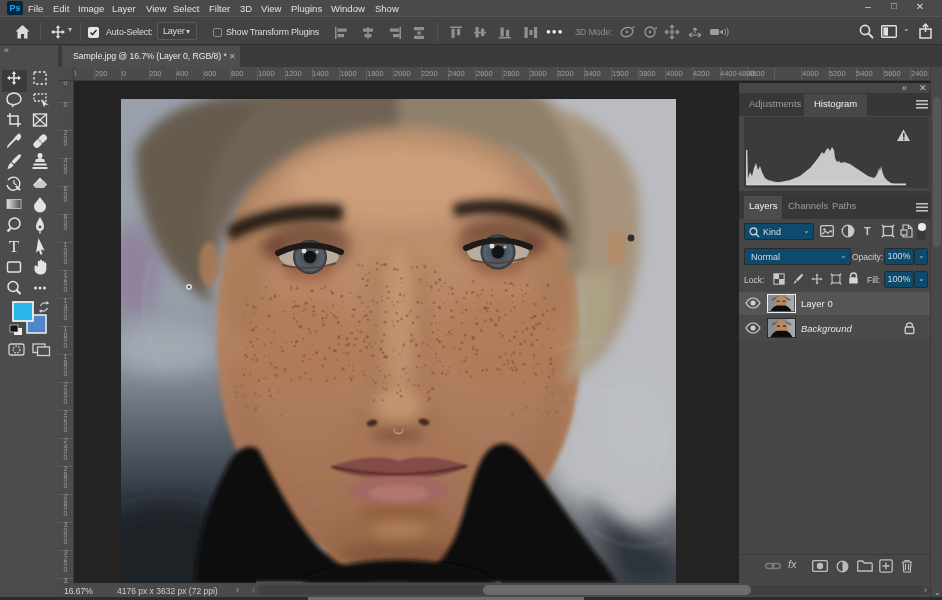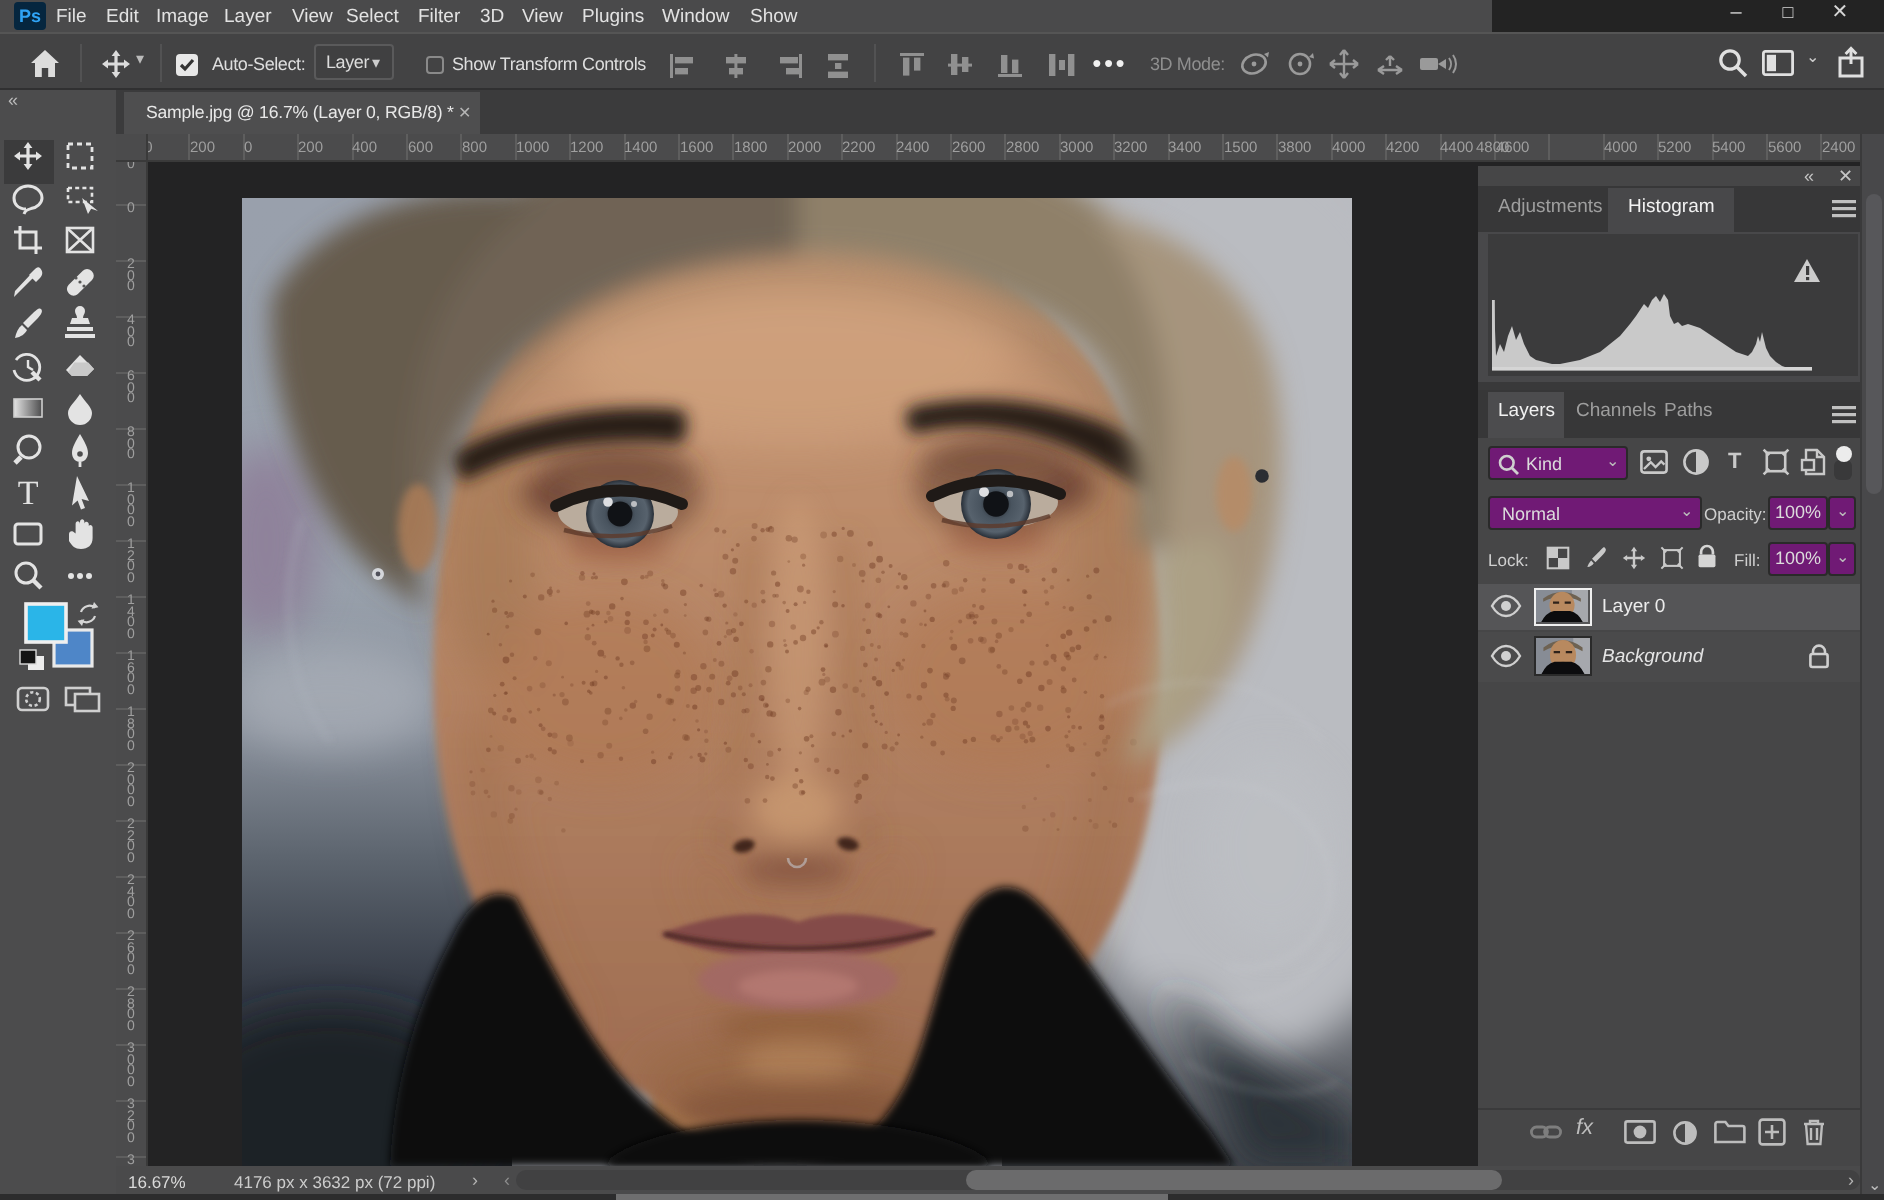--- a/index.html
+++ b/index.html
@@ -1,18 +1,18 @@
 <!DOCTYPE html>
 <html><head><meta charset="utf-8">
 <style>
 *{margin:0;padding:0;box-sizing:border-box}
 html,body{width:942px;height:600px;overflow:hidden;background:#232323;
  font-family:"Liberation Sans",sans-serif;-webkit-font-smoothing:antialiased}
 .abs{position:absolute}
-#menubar{position:absolute;left:0;top:0;width:746px;height:16px;background:#4a4a4b;color:#e2e2e2;font-size:9.5px}
+#menubar{position:absolute;left:0;top:0;width:942px;height:16px;background:#4a4a4b;color:#e2e2e2;font-size:9.5px}
 #menubar .mi{position:absolute;top:3px}
 #pslogo{position:absolute;left:7px;top:1px;width:16px;height:14px;background:#05263f;border-radius:2px;color:#2fa3f5;font-size:9px;font-weight:bold;text-align:center;line-height:14px}
 .winbtn{position:absolute;top:0;width:26px;height:14px;color:#d6d6d6;text-align:center;font-size:10px;line-height:13px}
 #optbar{position:absolute;left:0;top:16px;width:942px;height:29px;background:#434344;border-top:1px solid #555;border-bottom:1px solid #303031;color:#dedede;font-size:9px;letter-spacing:-0.2px}
 .vsep{position:absolute;top:5px;height:19px;width:1px;background:#525253}
 #tabstrip{position:absolute;left:58px;top:45px;width:884px;height:22px;background:#3b3b3c}
 #doctab{position:absolute;left:62px;top:46px;width:178px;height:21px;background:#4e4e4f;color:#e8e8e8;font-size:8.8px;line-height:21px;padding-left:11px;letter-spacing:-0.1px}
 #hruler{position:absolute;left:58px;top:67px;width:872px;height:14px;background:#4b4b4c;border-bottom:1px solid #3a3a3a;
  background-image:repeating-linear-gradient(90deg,#5e5e5e 0,#5e5e5e 1px,transparent 1px,transparent 27.2px);background-position:9px 0}
 .hrl{position:absolute;top:2px;font-size:7.5px;color:#9f9f9f}
@@ -22,21 +22,21 @@
 #rulercorner{position:absolute;left:58px;top:67px;width:16px;height:14px;background:#4b4b4c;border-right:1px solid #3a3a3a;border-bottom:1px solid #3a3a3a}
 #toolbar{position:absolute;left:0;top:45px;width:58px;height:555px;background:#4c4c4d}
 #canvas{position:absolute;left:74px;top:81px;width:856px;height:502px;background:#232324}
 #photo{position:absolute;left:47px;top:18px;width:555px;height:484px;overflow:hidden}
 #rightcol{position:absolute;left:739px;top:83px;width:191px;height:500px;background:#464647;color:#d8d8d8}
 #rightscroll{position:absolute;left:930px;top:67px;width:12px;height:533px;background:#48484a;border-left:1px solid #3a3a3b}
 #statusbar{position:absolute;left:58px;top:583px;width:872px;height:14px;background:#4a4a4b;color:#cccccc;font-size:9px}
 #bottomedge{position:absolute;left:0;top:597px;width:942px;height:3px;background:#2c2c2d}
 .tabtxt{font-size:9.5px}
 .pnl-inactive{color:#9e9e9e}
-.inp{position:absolute;background:#701a75;border:1px solid #2a2a2a;border-radius:2px;color:#dcdcdc;font-size:9px}
+.inp{position:absolute;background:#0c4a6e;border:1px solid #2a2a2a;border-radius:2px;color:#dcdcdc;font-size:9px}
 .icon{position:absolute}
 svg{display:block}
 </style></head>
 <body>
 
 <div id="menubar">
  <div id="pslogo">Ps</div>
  <span class="mi" style="left:28px">File</span>
  <span class="mi" style="left:53px">Edit</span>
  <span class="mi" style="left:78px">Image</span>
@@ -65,21 +65,21 @@
  <span class="icon" style="left:68px;top:8px;color:#bbb;font-size:8px">▾</span>
  <div class="vsep" style="left:80px"></div>
  <svg class="icon" style="left:88px;top:10px" width="11" height="11" viewBox="0 0 11 11">
    <rect x="0" y="0" width="11" height="11" rx="2" fill="#e8e8e8"></rect>
    <path d="M2.5 5.5 L4.5 7.5 L8.5 3" stroke="#333" stroke-width="1.6" fill="none"></path>
  </svg>
  <span class="abs" style="left:106px;top:10px">Auto-Select:</span>
  <div class="inp" style="left:157px;top:5px;width:40px;height:18px;line-height:16px;padding-left:5px;font-size:9px;background:#404041;border-color:#5a5a5b">Layer</div>
  <span class="abs" style="left:186px;top:10px;color:#ccc;font-size:8px">▾</span>
  <div class="abs" style="left:213px;top:11px;width:9px;height:9px;border:1px solid #8a8a8a;border-radius:2px"></div>
- <span class="abs" style="left:226px;top:10px">Show Transform Controls</span>
+ <span class="abs" style="left:226px;top:10px">Show Transform Plugins</span>
  <svg class="icon" style="left:335px;top:9px" width="200" height="14" viewBox="0 0 200 14">
 <g fill="#909090">
  <g>
           <rect x="0" y="1" width="1.5" height="12"></rect>
           <rect x="2.5" y="2.5" width="9" height="3.2"></rect>
           <rect x="2.5" y="8" width="6.5" height="3.2"></rect>
         </g>
  <g transform="translate(27,0)">
           <rect x="5.2" y="1" width="1.5" height="12"></rect>
           <rect x="1" y="2.5" width="10" height="3.2"></rect>

